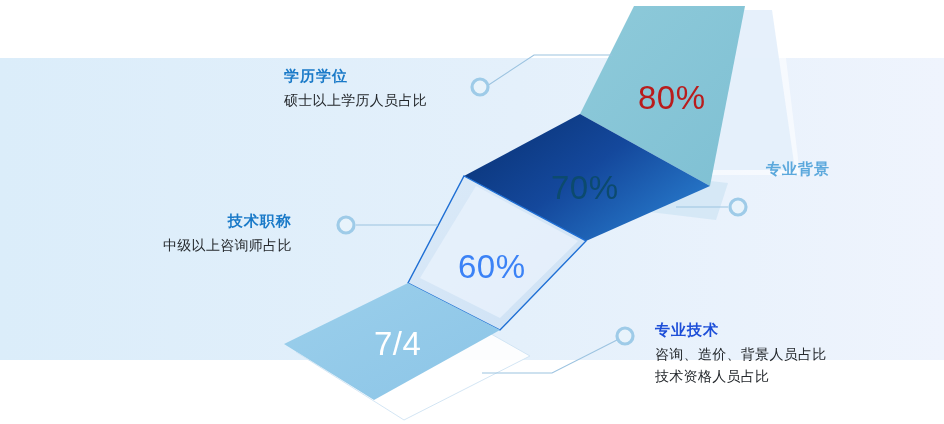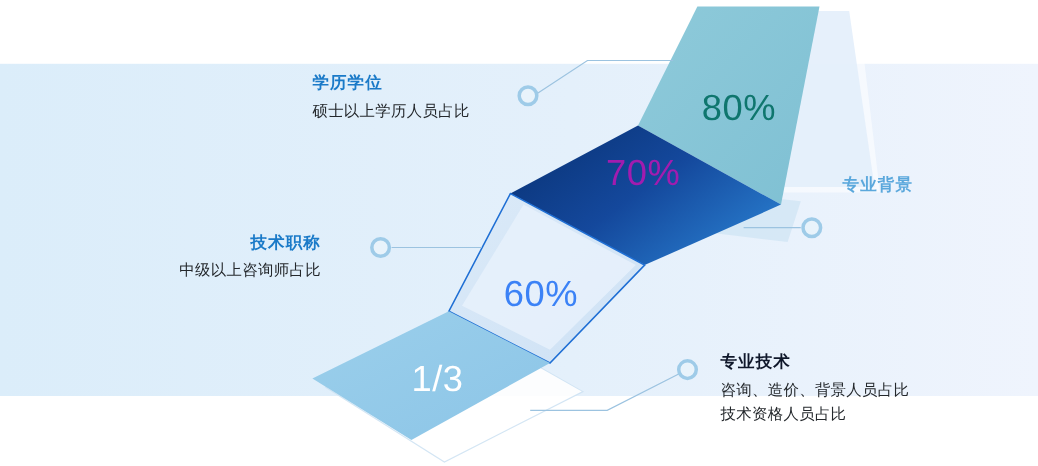--- a/index.html
+++ b/index.html
@@ -50,22 +50,22 @@
   #lbl-major    { left: 766px; top: 159px; text-align: left; }
   #lbl-tech     { left: 655px; top: 320px; text-align: left; }
 
   .pct {
     position: absolute;
     font-size: 33px;
     font-weight: normal;
     letter-spacing: 0.5px;
     white-space: nowrap;
   }
-  #pct-80 { left: 638px; top: 79px;  color: #0f766e; }
-  #pct-70 { left: 551px; top: 138px; color: #a21caf; }
+  #pct-80 { left: 638px; top: 79px;  color: #b91c1c; }
+  #pct-70 { left: 551px; top: 169px; color: #0c4a6e; }
   #pct-60 { left: 458px; top: 248px; color: #3b82f6; }
   #pct-14 { left: 374px; top: 325px; color: #ffffff; }
 </style>
 </head>
 <body>
 
 <div id="stage">
 
   <svg id="art" viewBox="0 0 944 424" xmlns="http://www.w3.org/2000/svg">
     <defs>
@@ -129,35 +129,35 @@
 
     <g>
       <polyline points="482,373 552,373 617,340" fill="none" stroke="#9cc3e0" stroke-width="1.1"></polyline>
       <circle cx="625" cy="336" r="8" fill="#e8f3fb" stroke="#9ecbe8" stroke-width="3.2"></circle>
     </g>
   </svg>
 
   <div class="pct" id="pct-80">80%</div>
   <div class="pct" id="pct-70">70%</div>
   <div class="pct" id="pct-60">60%</div>
-  <div class="pct" id="pct-14">1/3</div>
+  <div class="pct" id="pct-14">7/4</div>
 
   <div class="label right-align" id="lbl-title">
     <div class="title" style="color:#1a7ac8;">技术职称</div>
     <div class="desc">中级以上咨询师占比</div>
   </div>
 
   <div class="label left-align" id="lbl-degree">
     <div class="title" style="color:#1a7ac8;">学历学位</div>
     <div class="desc">硕士以上学历人员占比</div>
   </div>
 
   <div class="label right-align" id="lbl-major">
     <div class="title" style="color:#5ba8dc;">专业背景</div>
   </div>
 
   <div class="label left-align" id="lbl-tech">
-    <div class="title" style="color:#0f172a;">专业技术</div>
+    <div class="title" style="color:#1d4ed8;">专业技术</div>
     <div class="desc">咨询、造价、背景人员占比</div>
     <div class="desc">技术资格人员占比</div>
   </div>
 
 </div>
 
 </body></html>

